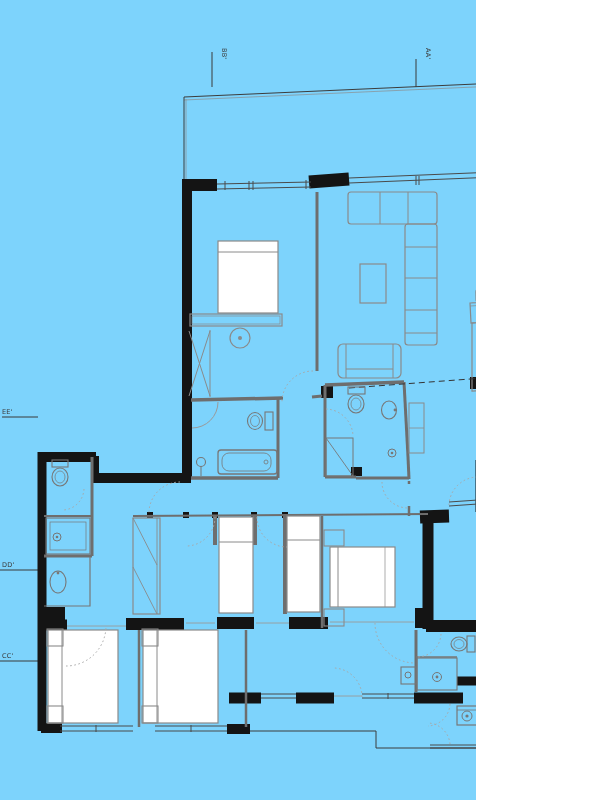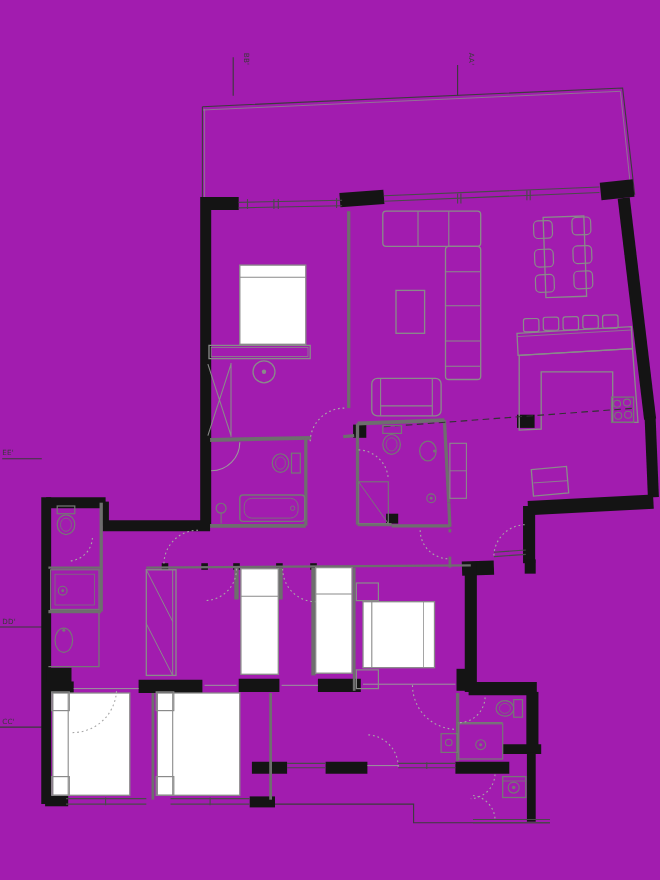--- a/index.html
+++ b/index.html
@@ -1,16 +1,16 @@
 <!DOCTYPE html>
 <html><head>
 <meta charset="utf-8">
 <style>
   html,body{margin:0;padding:0;background:#ffffff;}
-  .canvas{position:relative;width:600px;height:800px;background:#a21caf;overflow:hidden;
+  .canvas{position:relative;width:476px;height:800px;background:#7dd3fc;overflow:hidden;
           font-family:"DejaVu Sans", sans-serif;}
   svg{display:block}
   .sec-label{font-size:6.5px;fill:#3a3a3a;letter-spacing:.2px}
   
   .wall{stroke:#141414;fill:none}
   .part{stroke:#6e6e6e;fill:none}
   .fur{stroke:#8a8a8a;fill:none}
   .furw{stroke:#8a8a8a;fill:#ffffff}
   .fix{stroke:#777;fill:none}
   .win{stroke:#4a4a4a;fill:none;stroke-width:1}

